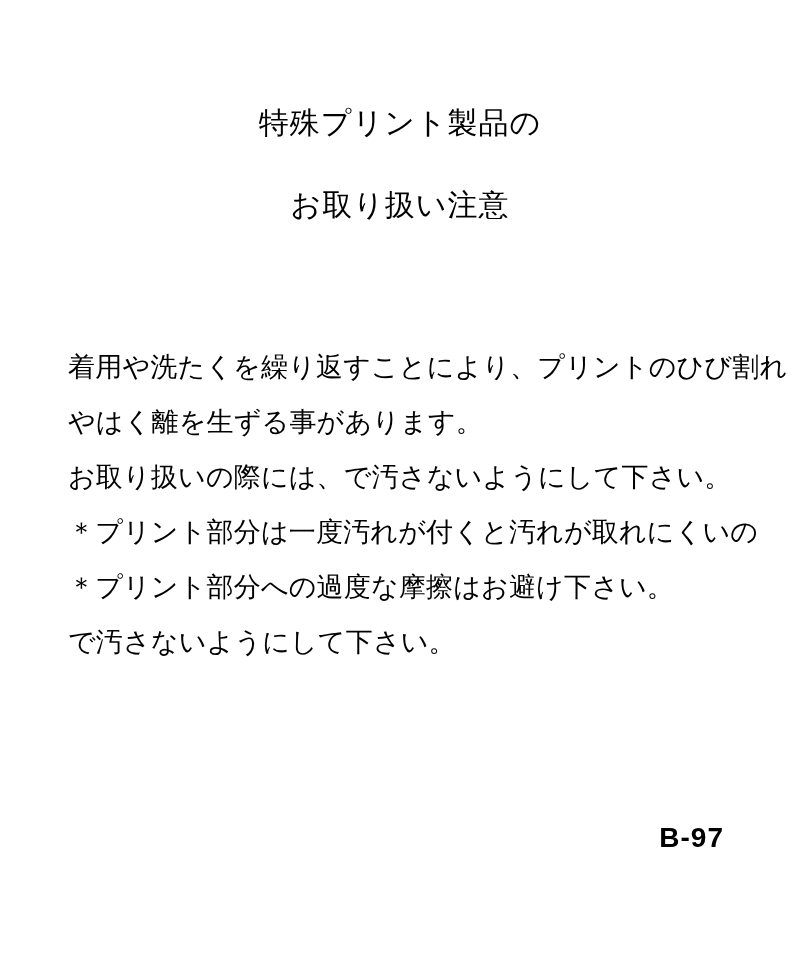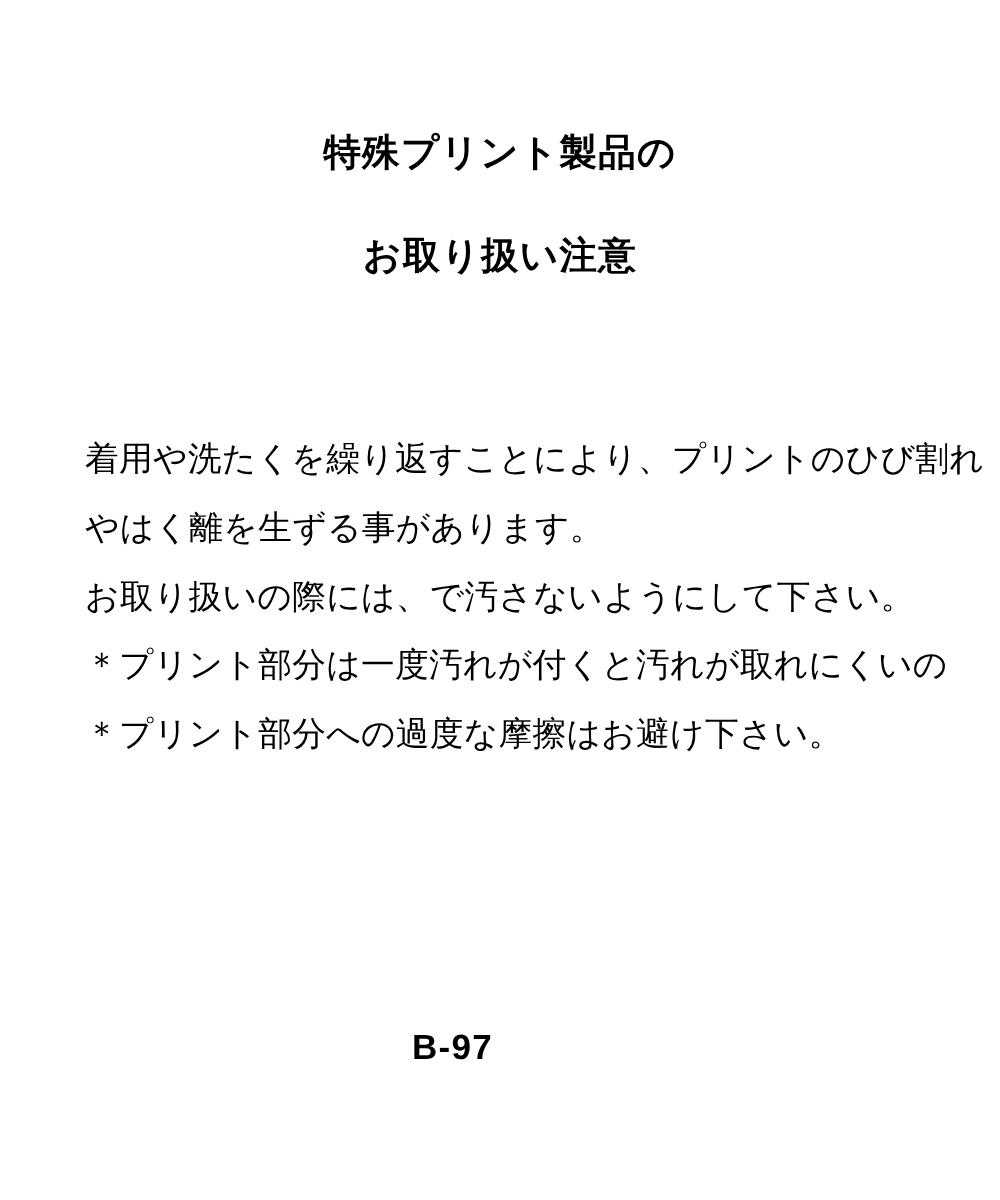--- a/index.html
+++ b/index.html
@@ -22,21 +22,21 @@
   }
   .title-block {
     position: absolute;
     top: 108px;
     left: 0;
     width: 800px;
     text-align: center;
   }
   .title-line {
     font-size: 30px;
-    font-weight: bold;
+    font-weight: normal;
     letter-spacing: 1px;
     line-height: 1.0;
     margin: 0;
   }
   .title-line.second {
     margin-top: 52px;
   }
   .body-block {
     position: absolute;
     top: 340px;
@@ -50,21 +50,21 @@
     white-space: nowrap;
     margin-left: 24px;
   }
   .code-block {
     position: absolute;
     top: 822px;
     left: 0;
     width: 800px;
     padding-right: 76px;
     box-sizing: border-box;
-    text-align: center;
+    text-align: right;
   }
   .code-text {
     font-size: 28px;
     font-weight: bold;
     letter-spacing: 1px;
   }
 </style>
 </head>
 <body>
 
@@ -74,19 +74,20 @@
     <div class="title-line first">特殊プリント製品の</div>
     <div class="title-line second">お取り扱い注意</div>
   </div>
 
   <div class="body-block">
     <div class="body-line">着用や洗たくを繰り返すことにより、プリントのひび割れ</div>
     <div class="body-line">やはく離を生ずる事があります。</div>
     <div class="body-line">お取り扱いの際には、で汚さないようにして下さい。</div>
     <div class="body-line">＊プリント部分は一度汚れが付くと汚れが取れにくいの</div>
     <div class="body-line">＊プリント部分への過度な摩擦はお避け下さい。</div>
+    <div class="body-line">で汚さないようにして下さい。</div>
   </div>
 
   <div class="code-block">
     <span class="code-text">B-97</span>
   </div>
 
 </div>
 
 </body></html>

